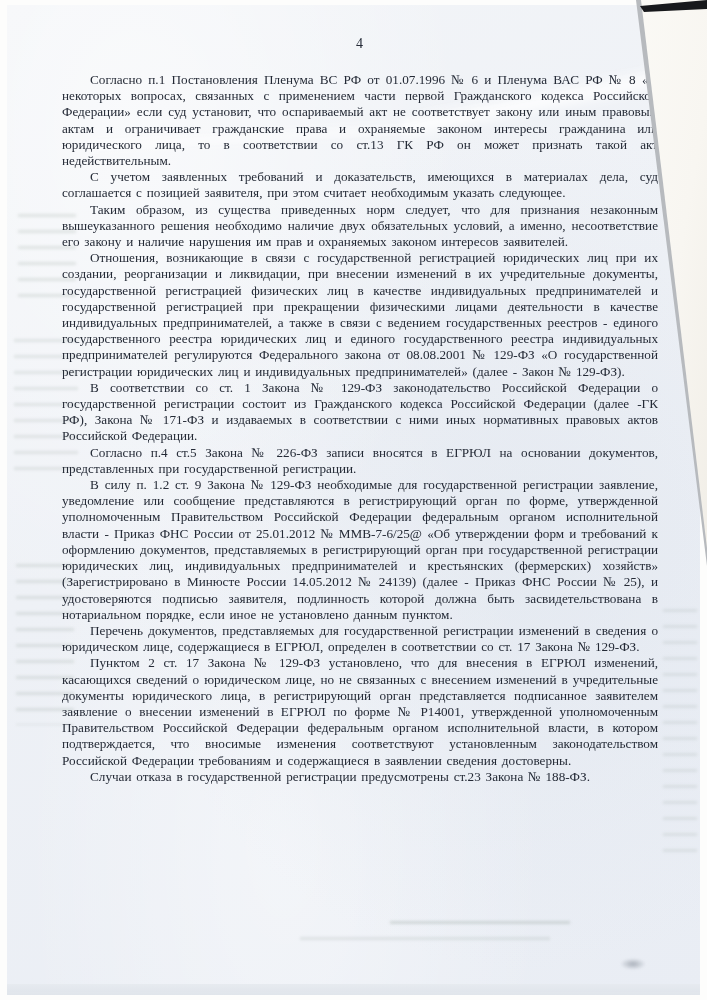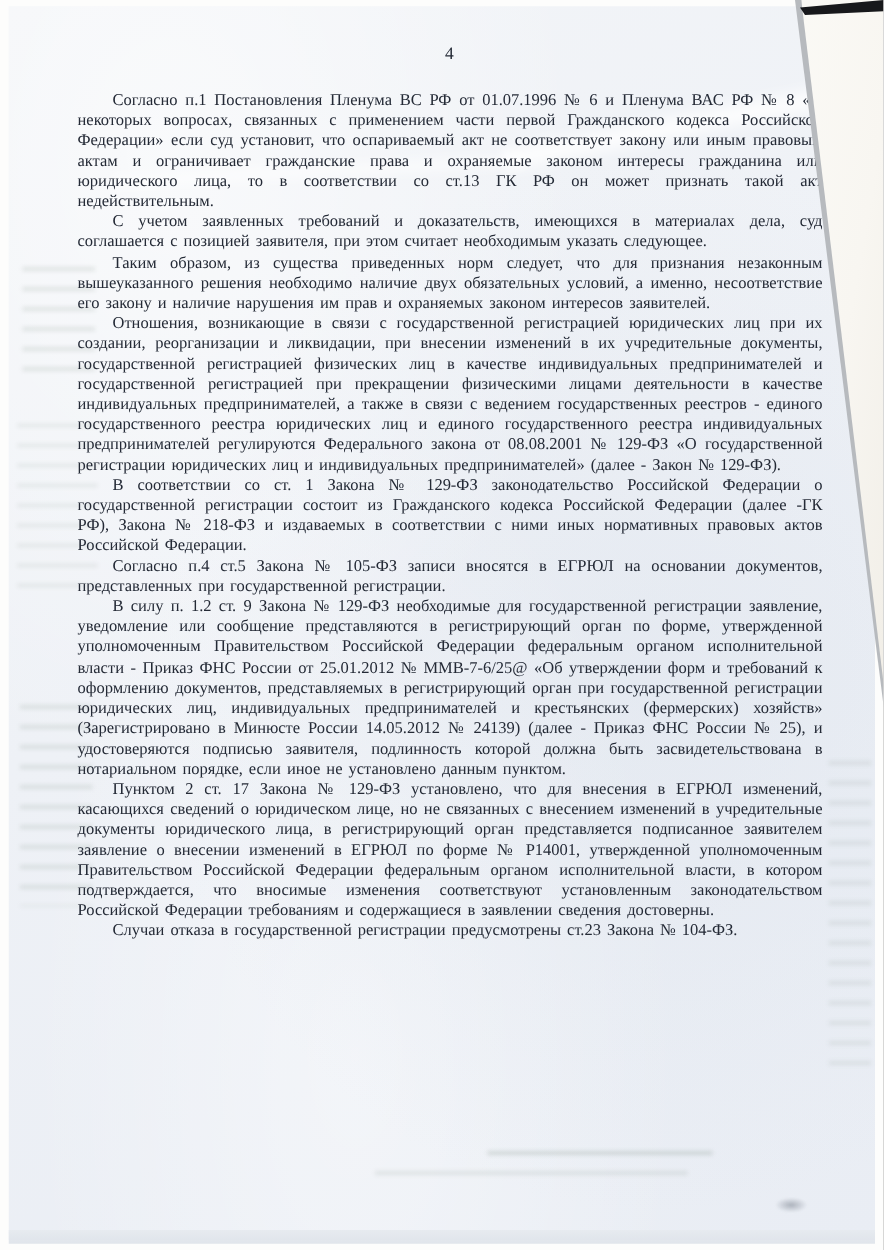--- a/index.html
+++ b/index.html
@@ -112,25 +112,26 @@
   <div class="fold-streak"></div>
   <div class="fold-streak-2"></div>
 
   <div class="page-number">4</div>
 
   <div class="doc-body">
     <p>Согласно п.1 Постановления Пленума ВС РФ от 01.07.1996 № 6 и Пленума ВАС РФ № 8 «О некоторых вопросах, связанных с применением части первой Гражданского кодекса Российской Федерации» если суд установит, что оспариваемый акт не соответствует закону или иным правовым актам и ограничивает гражданские права и охраняемые законом интересы гражданина или юридического лица, то в соответствии со ст.13 ГК РФ он может признать такой акт недействительным.</p>
     <p>С учетом заявленных требований и доказательств, имеющихся в материалах дела, суд соглашается с позицией заявителя, при этом считает необходимым указать следующее.</p>
     <p>Таким образом, из существа приведенных норм следует, что для признания незаконным вышеуказанного решения необходимо наличие двух обязательных условий, а именно, несоответствие его закону и наличие нарушения им прав и охраняемых законом интересов заявителей.</p>
     <p>Отношения, возникающие в связи с государственной регистрацией юридических лиц при их создании, реорганизации и ликвидации, при внесении изменений в их учредительные документы, государственной регистрацией физических лиц в качестве индивидуальных предпринимателей и государственной регистрацией при прекращении физическими лицами деятельности в качестве индивидуальных предпринимателей, а также в связи с ведением государственных реестров - единого государственного реестра юридических лиц и единого государственного реестра индивидуальных предпринимателей регулируются Федерального закона от 08.08.2001 № 129-ФЗ «О государственной регистрации юридических лиц и индивидуальных предпринимателей» (далее - Закон № 129-ФЗ).</p>
-    <p>В соответствии со ст. 1 Закона № 129-ФЗ законодательство Российской Федерации о государственной регистрации состоит из Гражданского кодекса Российской Федерации (далее -ГК РФ), Закона № 218-ФЗ и издаваемых в соответствии с ними иных нормативных правовых актов Российской Федерации.</p>
-    <p>Согласно п.4 ст.5 Закона № 105-ФЗ записи вносятся в ЕГРЮЛ на основании документов, представленных при государственной регистрации.</p>
+    <p>В соответствии со ст. 1 Закона № 129-ФЗ законодательство Российской Федерации о государственной регистрации состоит из Гражданского кодекса Российской Федерации (далее -ГК РФ), Закона № 171-ФЗ и издаваемых в соответствии с ними иных нормативных правовых актов Российской Федерации.</p>
+    <p>Согласно п.4 ст.5 Закона № 226-ФЗ записи вносятся в ЕГРЮЛ на основании документов, представленных при государственной регистрации.</p>
     <p>В силу п. 1.2 ст. 9 Закона № 129-ФЗ необходимые для государственной регистрации заявление, уведомление или сообщение представляются в регистрирующий орган по форме, утвержденной уполномоченным Правительством Российской Федерации федеральным органом исполнительной власти - Приказ ФНС России от 25.01.2012 № ММВ-7-6/25@ «Об утверждении форм и требований к оформлению документов, представляемых в регистрирующий орган при государственной регистрации юридических лиц, индивидуальных предпринимателей и крестьянских (фермерских) хозяйств» (Зарегистрировано в Минюсте России 14.05.2012 № 24139) (далее - Приказ ФНС России № 25), и удостоверяются подписью заявителя, подлинность которой должна быть засвидетельствована в нотариальном порядке, если иное не установлено данным пунктом.</p>
+    <p>Перечень документов, представляемых для государственной регистрации изменений в сведения о юридическом лице, содержащиеся в ЕГРЮЛ, определен в соответствии со ст. 17 Закона № 129-ФЗ.</p>
     <p>Пунктом 2 ст. 17 Закона № 129-ФЗ установлено, что для внесения в ЕГРЮЛ изменений, касающихся сведений о юридическом лице, но не связанных с внесением изменений в учредительные документы юридического лица, в регистрирующий орган представляется подписанное заявителем заявление о внесении изменений в ЕГРЮЛ по форме № Р14001, утвержденной уполномоченным Правительством Российской Федерации федеральным органом исполнительной власти, в котором подтверждается, что вносимые изменения соответствуют установленным законодательством Российской Федерации требованиям и содержащиеся в заявлении сведения достоверны.</p>
-    <p>Случаи отказа в государственной регистрации предусмотрены ст.23 Закона № 104-ФЗ.</p>
+    <p>Случаи отказа в государственной регистрации предусмотрены ст.23 Закона № 188-ФЗ.</p>
   </div>
 
   <div class="bleed bleed-lines b4"></div>
   <div class="bleed bleed-lines b5"></div>
   <div class="stray-mark"></div>
 
   <div class="edge-wedge-shadow"></div>
   <div class="edge-wedge"></div>
   <div class="lid-band"></div>
 

